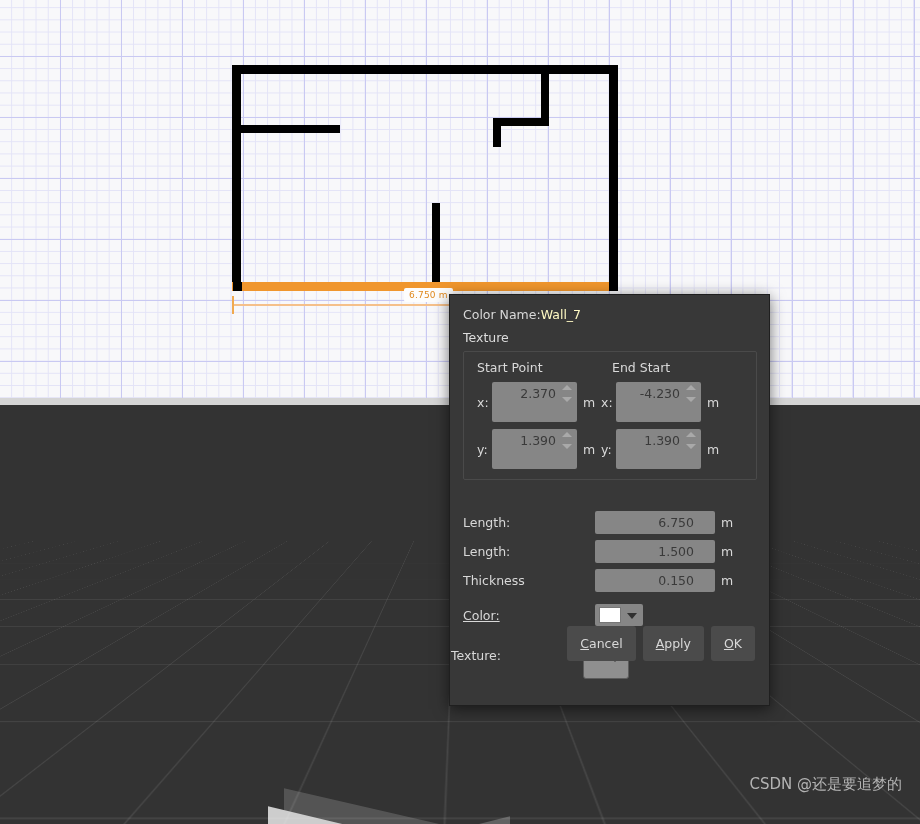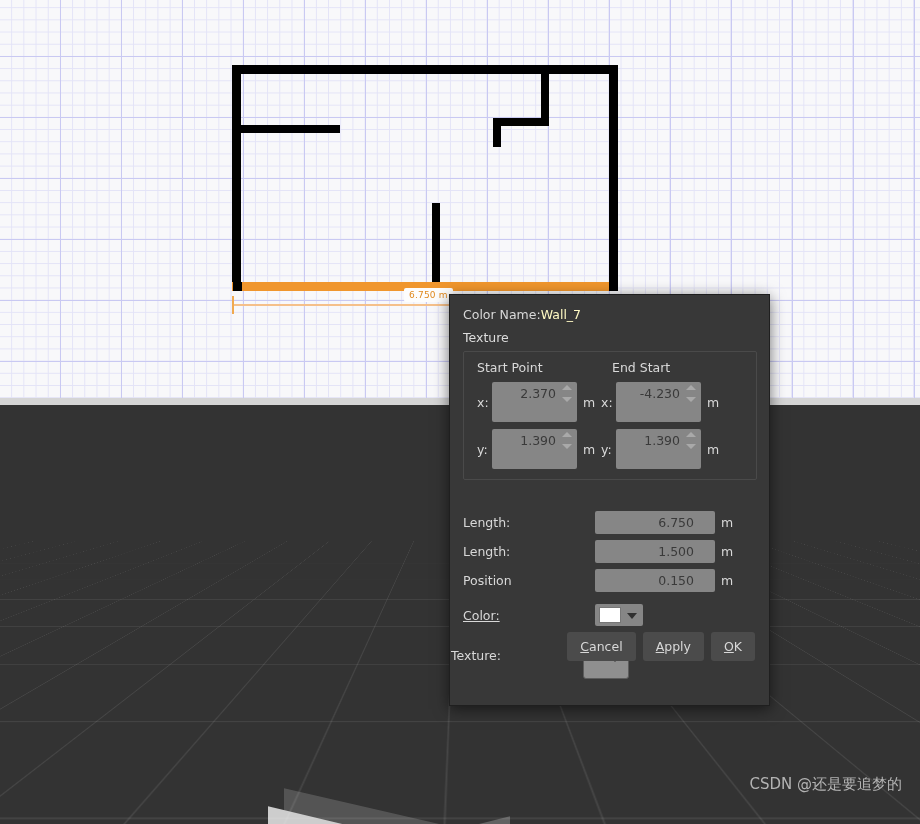--- a/index.html
+++ b/index.html
@@ -282,21 +282,21 @@
     position: absolute;
     right: 14px; bottom: 18px;
     display: flex;
     gap: 7px;
   }
   .dlg-btn {
     background: #4b4b4b;
     color: #d8d8d8;
     border: none;
     border-radius: 3px;
-    height: 29px;
+    height: 35px;
     min-width: 40px;
     padding: 0 13px;
     font-size: 12.5px;
     cursor: pointer;
     font-family: "DejaVu Sans", "Liberation Sans", sans-serif;
   }
   .mn { text-decoration: underline; }
 
   
   #watermark {
@@ -428,21 +428,21 @@
             <input type="text" value="1.500" style="">
             <span class="arrows">
               <span class="arr-up"></span>
               <span class="arr-dn"></span>
             </span>
           </div>
           <span class="unit">m</span>
         </div>
 
         <div class="field-row">
-          <span class="lbl">Position</span>
+          <span class="lbl">Thickness</span>
           <div class="wide-spin">
             <input type="text" value="0.150" style="">
             <span class="arrows">
               <span class="arr-up"></span>
               <span class="arr-dn"></span>
             </span>
           </div>
           <span class="unit">m</span>
         </div>
       </div>

